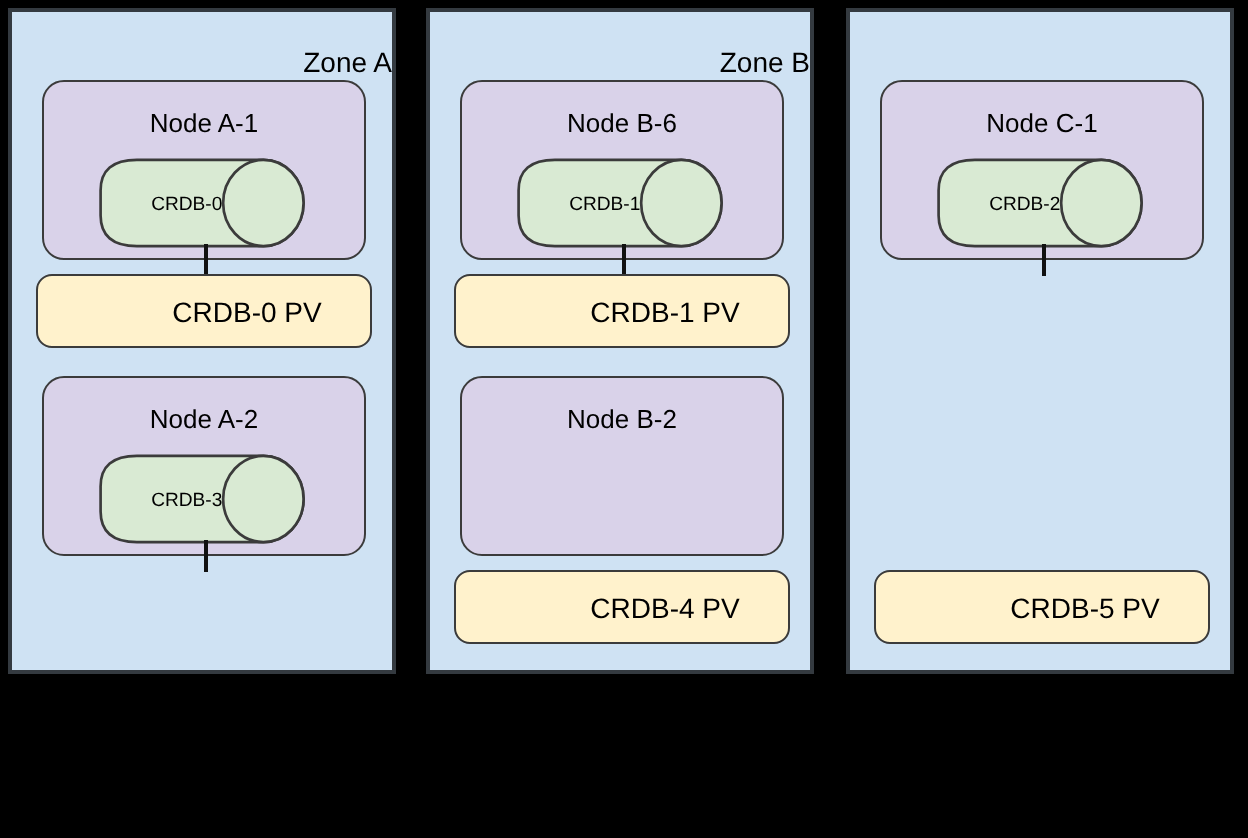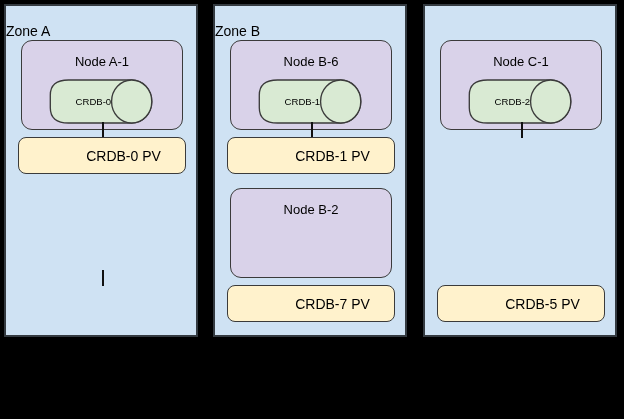--- a/index.html
+++ b/index.html
@@ -33,21 +33,21 @@
     border: 2px solid var(--zone-border);
   }
   .zone-a { left: 4px; }
   .zone-b { left: 213px; }
   .zone-c { left: 423px; }
   .zone-title {
     position: absolute;
     top: 17px;
     left: 0;
     width: 100%;
-    text-align: left;
+    text-align: right;
     font-size: 14px;
     line-height: 16px;
   }
   .node {
     position: absolute;
     left: 15px;
     width: 162px;
     height: 90px;
     background: var(--node-fill);
     border: 1.5px solid var(--shape-border);
@@ -122,20 +122,30 @@
         <svg width="108" height="45" viewBox="0 0 110 47">
           <path class="cyl-shape" d="M20 1 H86 A21 22.5 0 0 1 86 46 H20 Q1 46 1 30 V17 Q1 1 20 1 Z"></path>
           <ellipse class="cyl-shape" cx="86" cy="23.5" rx="21" ry="22.5"></ellipse>
           <text class="cyl-label" x="46" y="27">CRDB-0</text>
         </svg>
       </div>
     </div>
     <div class="connector pos1"></div>
     <div class="pv pos1">CRDB-0 PV</div>
 
+    <div class="node pos2">
+      <div class="node-title">Node A-2</div>
+      <div class="cylinder">
+        <svg width="108" height="45" viewBox="0 0 110 47">
+          <path class="cyl-shape" d="M20 1 H86 A21 22.5 0 0 1 86 46 H20 Q1 46 1 30 V17 Q1 1 20 1 Z"></path>
+          <ellipse class="cyl-shape" cx="86" cy="23.5" rx="21" ry="22.5"></ellipse>
+          <text class="cyl-label" x="46" y="27">CRDB-3</text>
+        </svg>
+      </div>
+    </div>
     <div class="connector pos2"></div>
   </section>
 
   <section class="zone zone-b">
     <div class="zone-title">Zone B</div>
 
     <div class="node pos1">
       <div class="node-title">Node B-6</div>
       <div class="cylinder">
         <svg width="108" height="45" viewBox="0 0 110 47">
@@ -144,21 +154,21 @@
           <text class="cyl-label" x="46" y="27">CRDB-1</text>
         </svg>
       </div>
     </div>
     <div class="connector pos1"></div>
     <div class="pv pos1">CRDB-1 PV</div>
 
     <div class="node pos2">
       <div class="node-title">Node B-2</div>
     </div>
-    <div class="pv pos2">CRDB-7 PV</div>
+    <div class="pv pos2">CRDB-4 PV</div>
   </section>
 
   <section class="zone zone-c">
 
     <div class="node pos1">
       <div class="node-title">Node C-1</div>
       <div class="cylinder">
         <svg width="108" height="45" viewBox="0 0 110 47">
           <path class="cyl-shape" d="M20 1 H86 A21 22.5 0 0 1 86 46 H20 Q1 46 1 30 V17 Q1 1 20 1 Z"></path>
           <ellipse class="cyl-shape" cx="86" cy="23.5" rx="21" ry="22.5"></ellipse>

